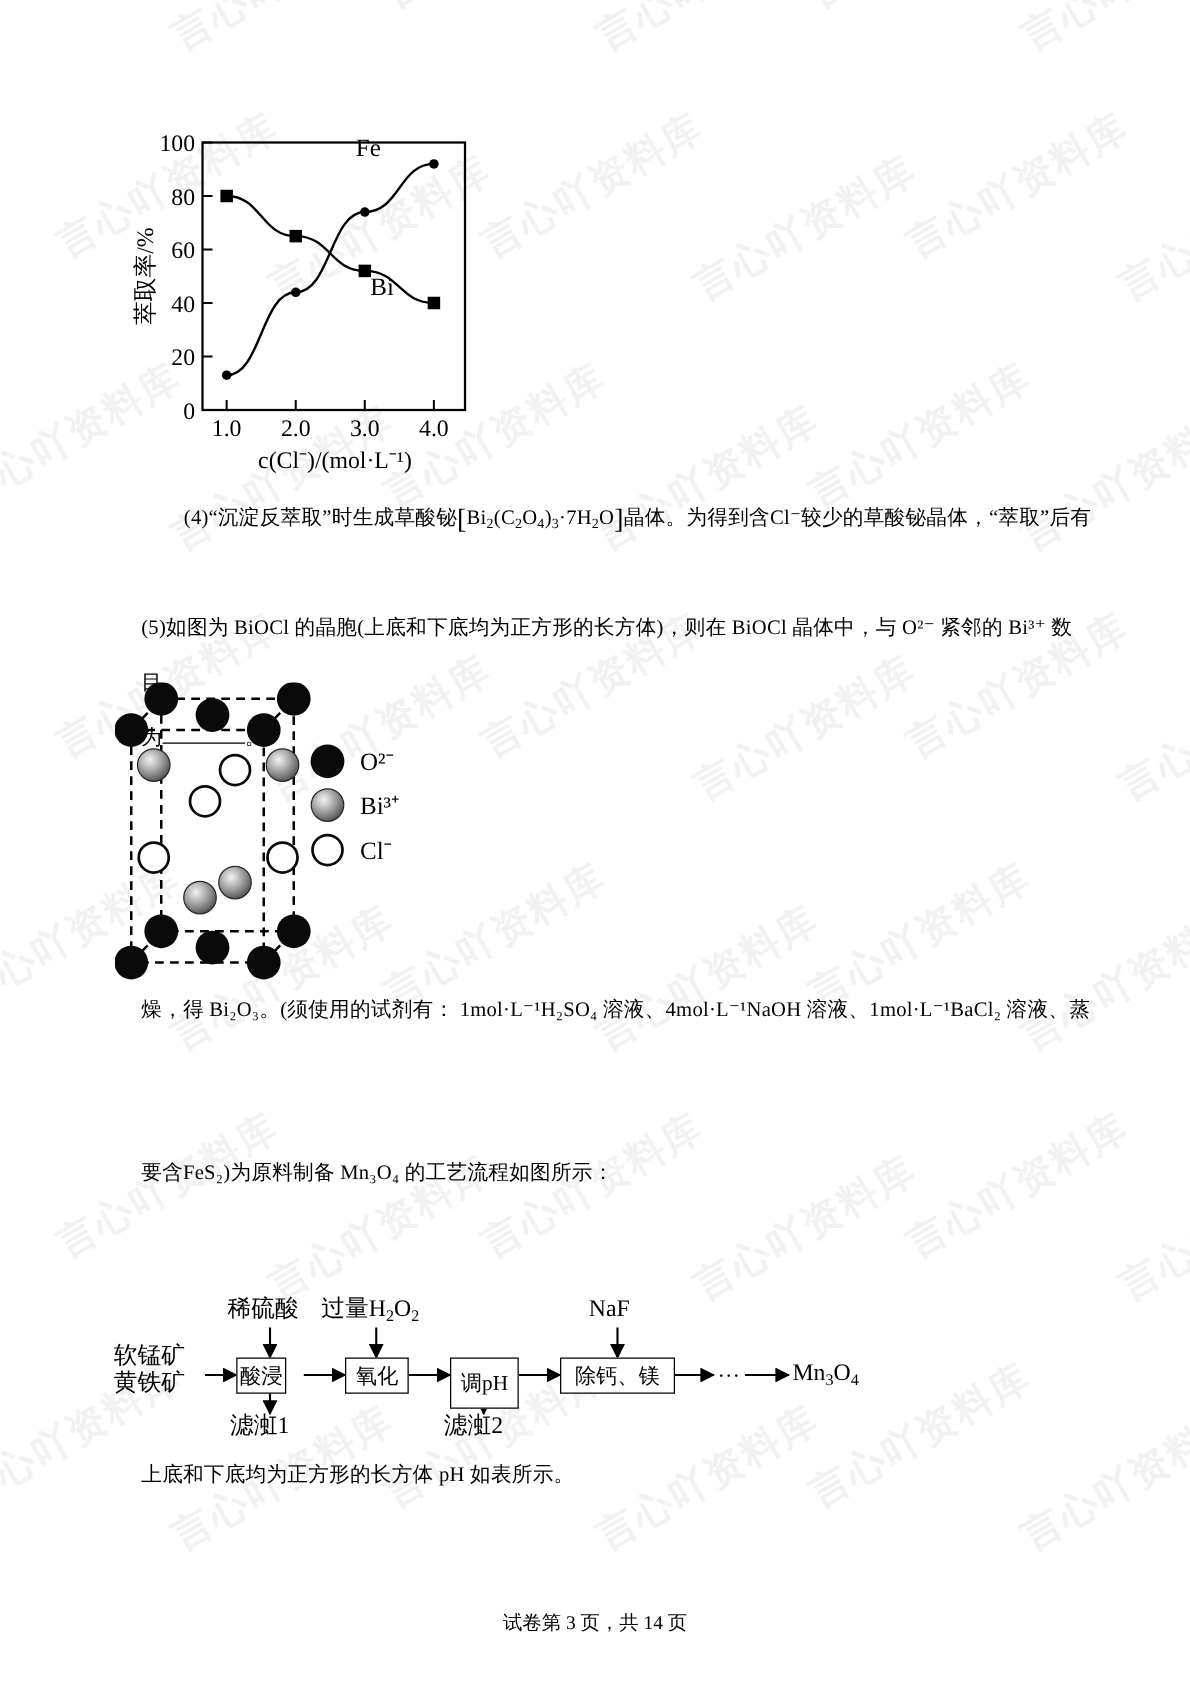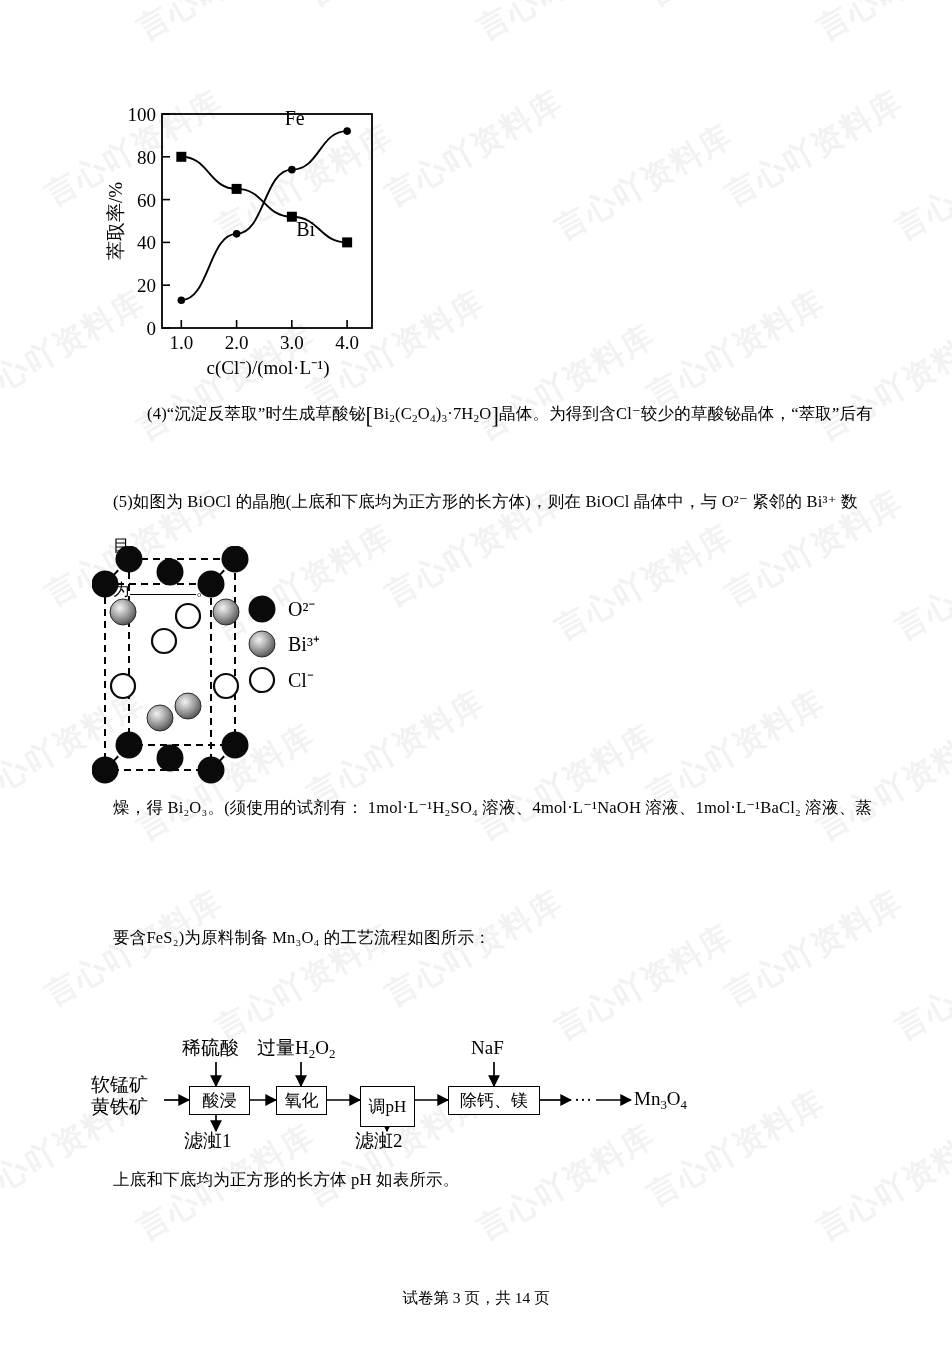--- a/index.html
+++ b/index.html
@@ -345,21 +345,21 @@
         <line x1="213" y1="50" x2="213" y2="74"></line>
         <line x1="406" y1="50" x2="406" y2="74"></line>
 
         <line x1="128" y1="102" x2="128" y2="119"></line>
         <line x1="299" y1="102" x2="299" y2="119"></line>
       </g>
       <text x="495" y="94" font-family="Liberation Serif, serif" font-size="18" text-anchor="middle" fill="#000">···</text>
     </svg>
 
     
-    <div class="flowbox" style="left:101px; top:74px; width:61px; height:29px;">
+    <div class="flowbox" style="left:101px; top:74px; width:40px; height:29px;">
       <span>酸浸</span>
     </div>
     <div class="flowbox" style="left:188px; top:74px; width:51px; height:29px;">
       <span>氧化</span>
     </div>
     <div class="flowbox" style="left:272px; top:74px; width:55px; height:41px;">
       <span>调pH</span>
     </div>
     <div class="flowbox" style="left:360px; top:74px; width:92px; height:29px;">
       <span>除钙、镁</span>

